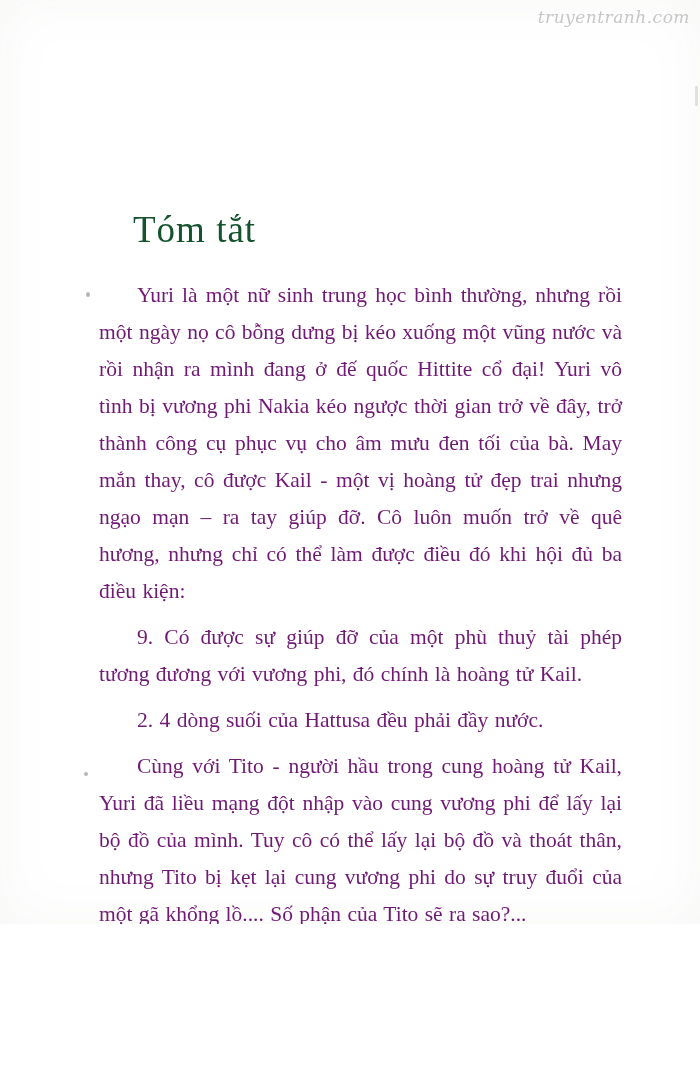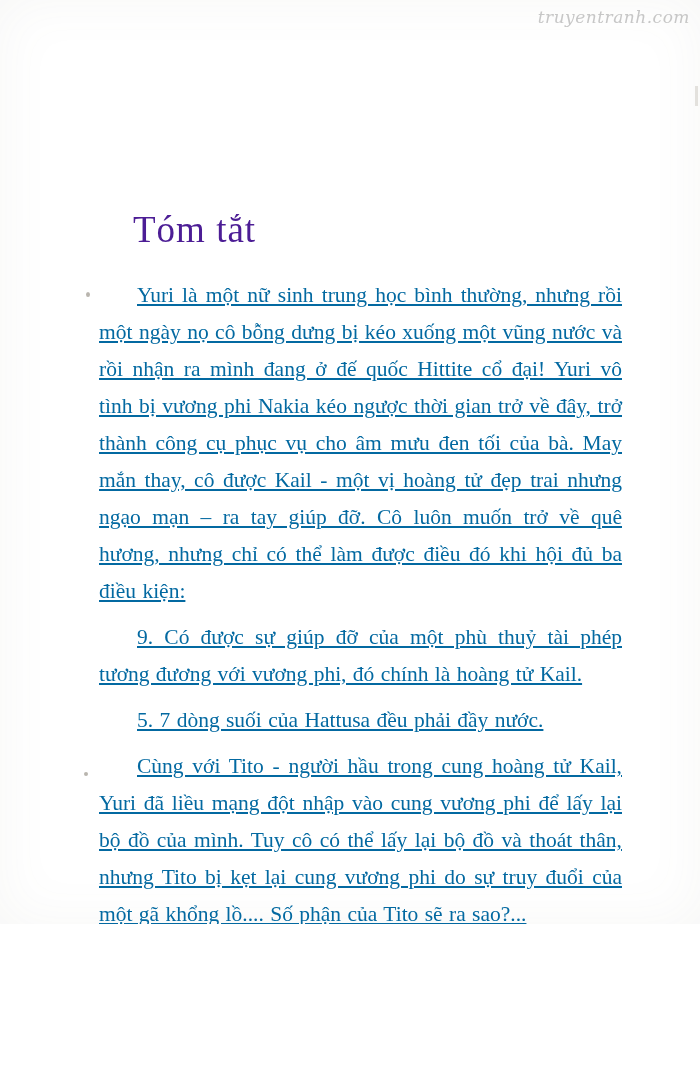--- a/index.html
+++ b/index.html
@@ -32,31 +32,30 @@
     left: 99px;
     top: 208px;
     width: 523px;
     color: #262320;
   }
   .title {
     font-size: 37px;
     font-weight: normal;
     margin: 0 0 26px 34px;
     letter-spacing: 1px;
-    color: #4c1d95;
+    color: #14532d;
   }
   .content p {
     font-size: 21.5px;
     line-height: 37px;
     text-align: justify;
     text-indent: 38px;
     margin: 0 0 9px 0;
     word-spacing: 1px;
-    color: #0369a1;
-    text-decoration: underline;
+    color: #701a75;
   }
   .page-number {
     position: absolute;
     top: 936px;
     left: 0;
     width: 100%;
     text-align: center;
     font-size: 25px;
     color: #1c1b1a;
   }
@@ -85,21 +84,21 @@
   <div class="watermark">truyentranh.com</div>
 
   <div class="content">
     <h1 class="title">Tóm tắt</h1>
 
     <div>
   <p>Yuri là một nữ sinh trung học bình thường, nhưng rồi một ngày nọ cô bỗng dưng bị kéo xuống một vũng nước và rồi nhận ra mình đang ở đế quốc Hittite cổ đại! Yuri vô tình bị vương phi Nakia kéo ngược thời gian trở về đây, trở thành công cụ phục vụ cho âm mưu đen tối của bà. May mắn thay, cô được Kail - một vị hoàng tử đẹp trai nhưng ngạo mạn – ra tay giúp đỡ. Cô luôn muốn trở về quê hương, nhưng chỉ có thể làm được điều đó khi hội đủ ba điều kiện:</p>
 
   <p>9. Có được sự giúp đỡ của một phù thuỷ tài phép tương đương với vương phi, đó chính là hoàng tử Kail.</p>
 
-  <p>5. 7 dòng suối của Hattusa đều phải đầy nước.</p>
+  <p>2. 4 dòng suối của Hattusa đều phải đầy nước.</p>
 
 
   <p>Cùng với Tito - người hầu trong cung hoàng tử Kail, Yuri đã liều mạng đột nhập vào cung vương phi để lấy lại bộ đồ của mình. Tuy cô có thể lấy lại bộ đồ và thoát thân, nhưng Tito bị kẹt lại cung vương phi do sự truy đuổi của một gã khổng lồ.... Số phận của Tito sẽ ra sao?...</p>
 </div>
   </div>
 
   <div class="page-number">4</div>
 
   <div class="speck speck-1"></div>
   <div class="speck speck-2"></div>

